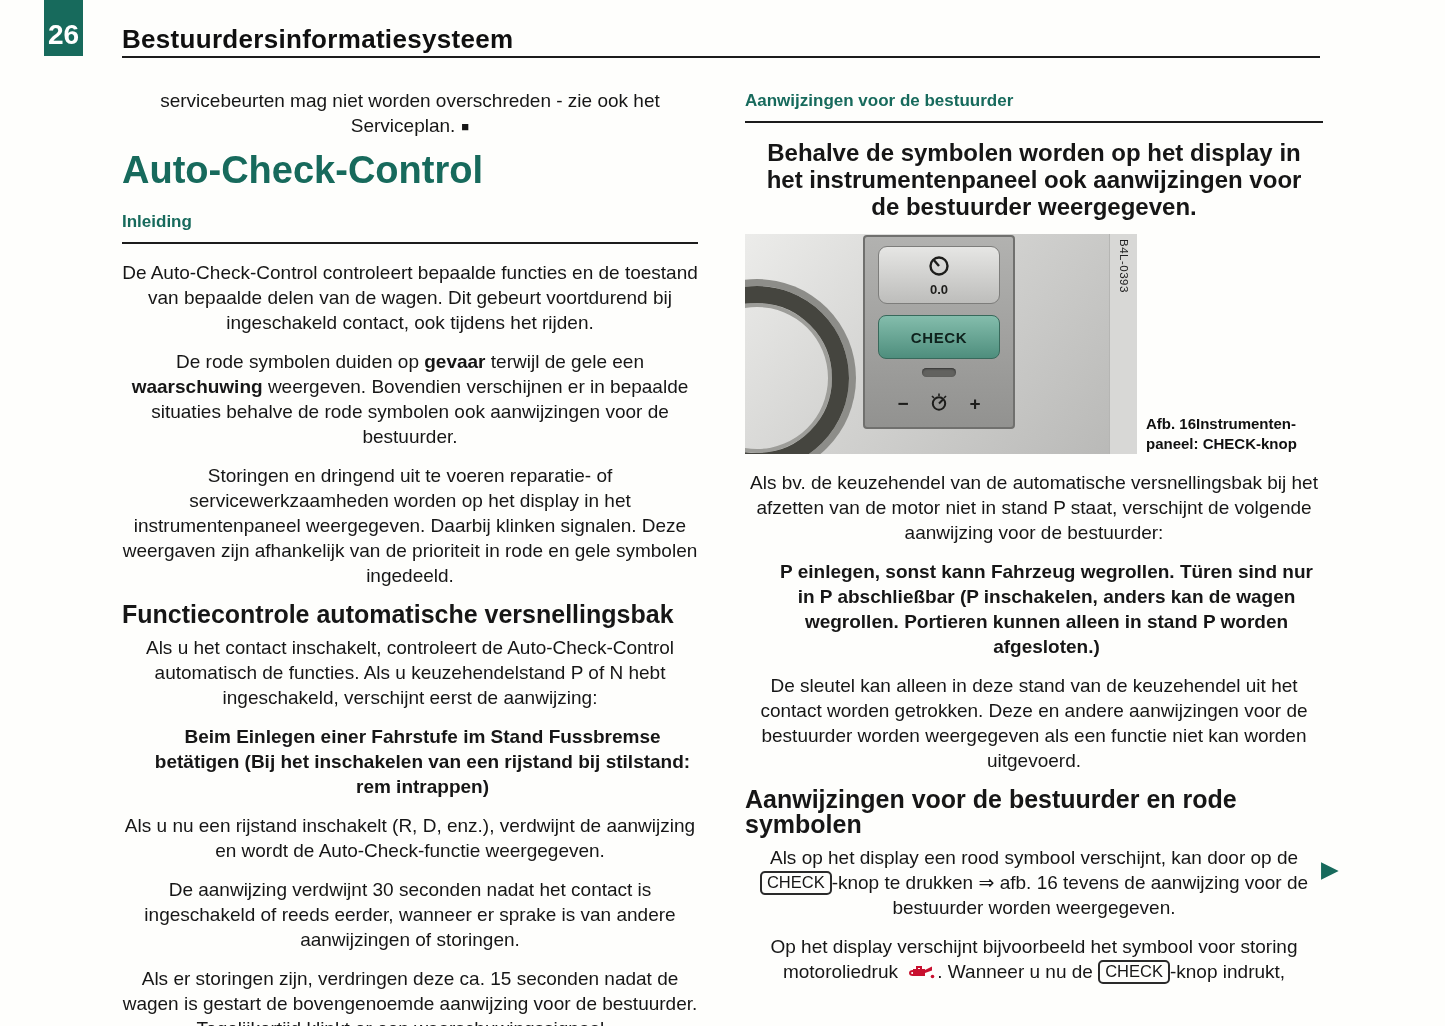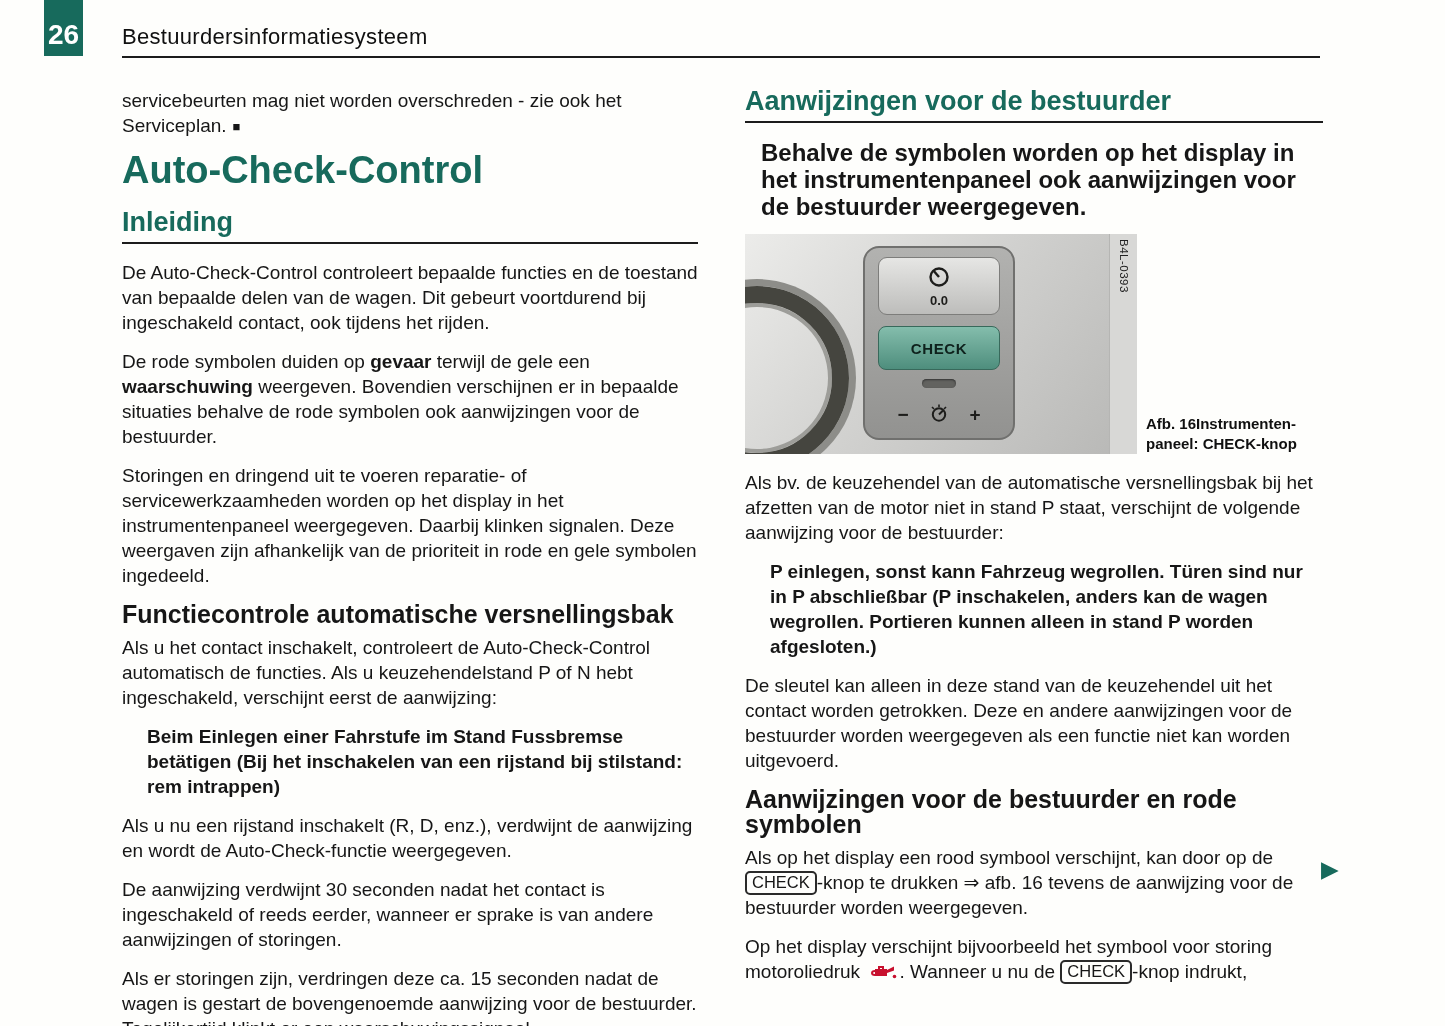--- a/index.html
+++ b/index.html
@@ -11,32 +11,32 @@
 
   
   .page-num {
     position:absolute; left:44px; top:0; width:39px; height:56px;
     background:#176a5c; color:#ffffff; font-weight:bold; font-size:28px;
     display:flex; align-items:flex-end; justify-content:center;
     padding-bottom:5px; box-sizing:border-box;
   }
   .header-title {
     position:absolute; left:122px; top:24px;
-    font-size:22px; font-weight:normal; letter-spacing:0.3px; color:#101010;
+    font-size:26px; font-weight:bold; letter-spacing:0.3px; color:#101010;
   }
   .header-rule { position:absolute; left:122px; top:56px; width:1198px; height:2px; background:#1c1c1c; }
 
   
   .col-left  { position:absolute; left:122px; top:88px; width:576px; }
   .col-right { position:absolute; left:745px; top:88px; width:578px; }
 
-  p { margin:0 0 14px; font-size:19px; line-height:25px; }
+  p { margin:0 0 14px; font-size:19px; line-height:25px;text-align:center; }
   .h1-section { margin:10px 0 22px; font-size:38px; line-height:34px; color:#176a5c; font-weight:bold; }
   .h2-sub {
-    margin:0 0 16px; font-size:27px; line-height:26px; color:#176a5c; font-weight:bold;
+    margin:0 0 16px; font-size:17px; line-height:26px; color:#176a5c; font-weight:bold;
     padding-bottom:7px; border-bottom:2px solid #1c1c1c;
   }
   .h3-bold { margin:12px 0 8px; font-size:25px; font-weight:bold; line-height:25px; }
   .quote { padding-left:25px; font-weight:bold; }
   .lead  { font-weight:bold; font-size:24px; line-height:27px; margin:0 16px 14px; }
   .bold  { font-weight:bold; }
   .endmark { font-size:13px; margin-left:6px; vertical-align:1px; }
   .keycap {
     display:inline-block; border:2px solid #2a2a2a; border-radius:5px;
     padding:0 5px 1px; font-size:16.5px; line-height:19px; vertical-align:1px;
@@ -48,23 +48,23 @@
   .fig-img {
     position:relative; width:392px; height:220px; flex:none; overflow:hidden;
     background:linear-gradient(130deg,#ececea 0%,#d2d2d0 45%,#b7b7b5 100%);
   }
   .gauge {
     position:absolute; left:-80px; top:52px; width:150px; height:150px;
     border-radius:50%; border:17px solid #45453f;
     box-shadow:0 0 0 7px #8d8d89, inset 0 0 0 4px #9d9d99;
   }
   .pod {
-    position:absolute; left:118px; top:12px; width:152px; height:194px;
+    position:absolute; left:118px; top:1px; width:152px; height:194px;
     background:linear-gradient(#b2b2b0,#929290);
-    border:2px solid #70706e; border-radius:16px; box-sizing:border-box;
+    border:2px solid #70706e; border-radius:4px; box-sizing:border-box;
   }
   .btn-reset {
     position:absolute; left:13px; top:9px; width:122px; height:58px;
     background:linear-gradient(#e6e6e4,#bdbdbb); border:1px solid #7d7d7b; border-radius:9px;
     display:flex; flex-direction:column; align-items:center; justify-content:center;
     color:#1d1d1b; box-sizing:border-box;
   }
   .btn-reset .val { font-size:13px; font-weight:bold; margin-top:1px; }
   .btn-check {
     position:absolute; left:13px; top:78px; width:122px; height:44px;

